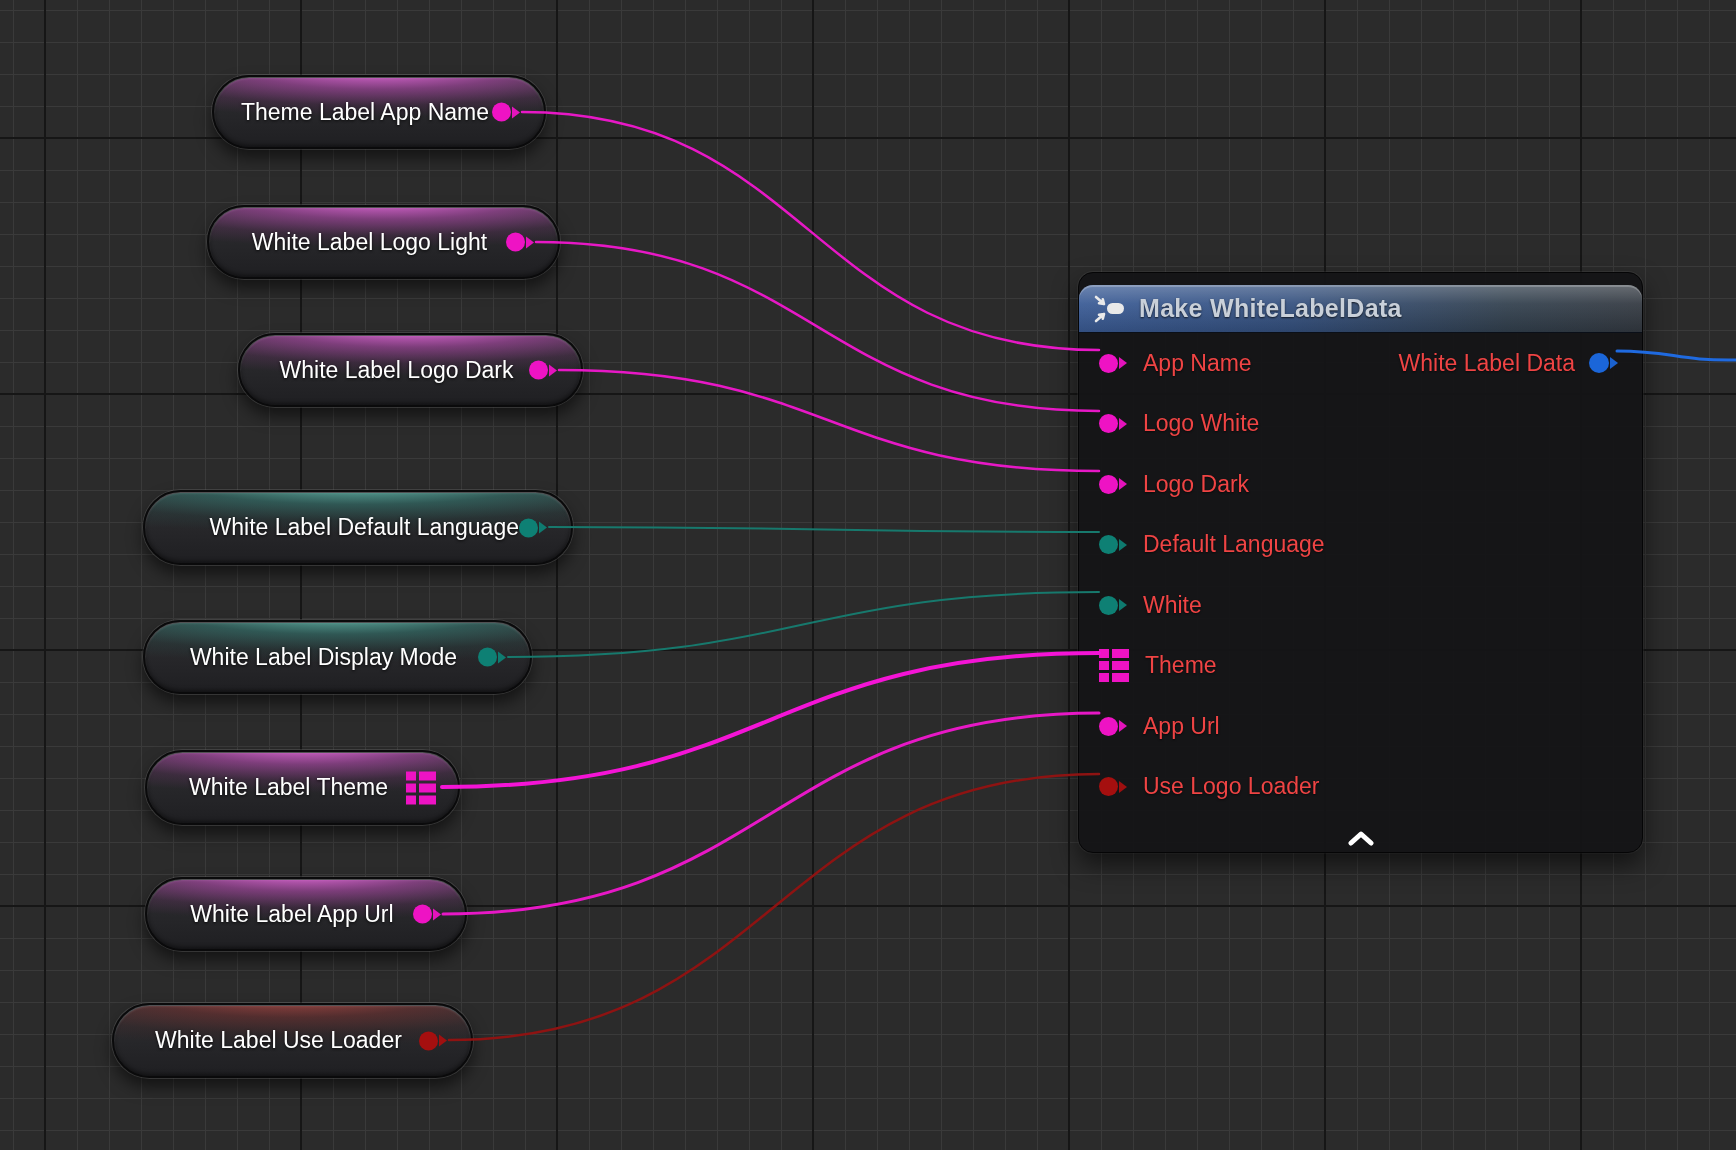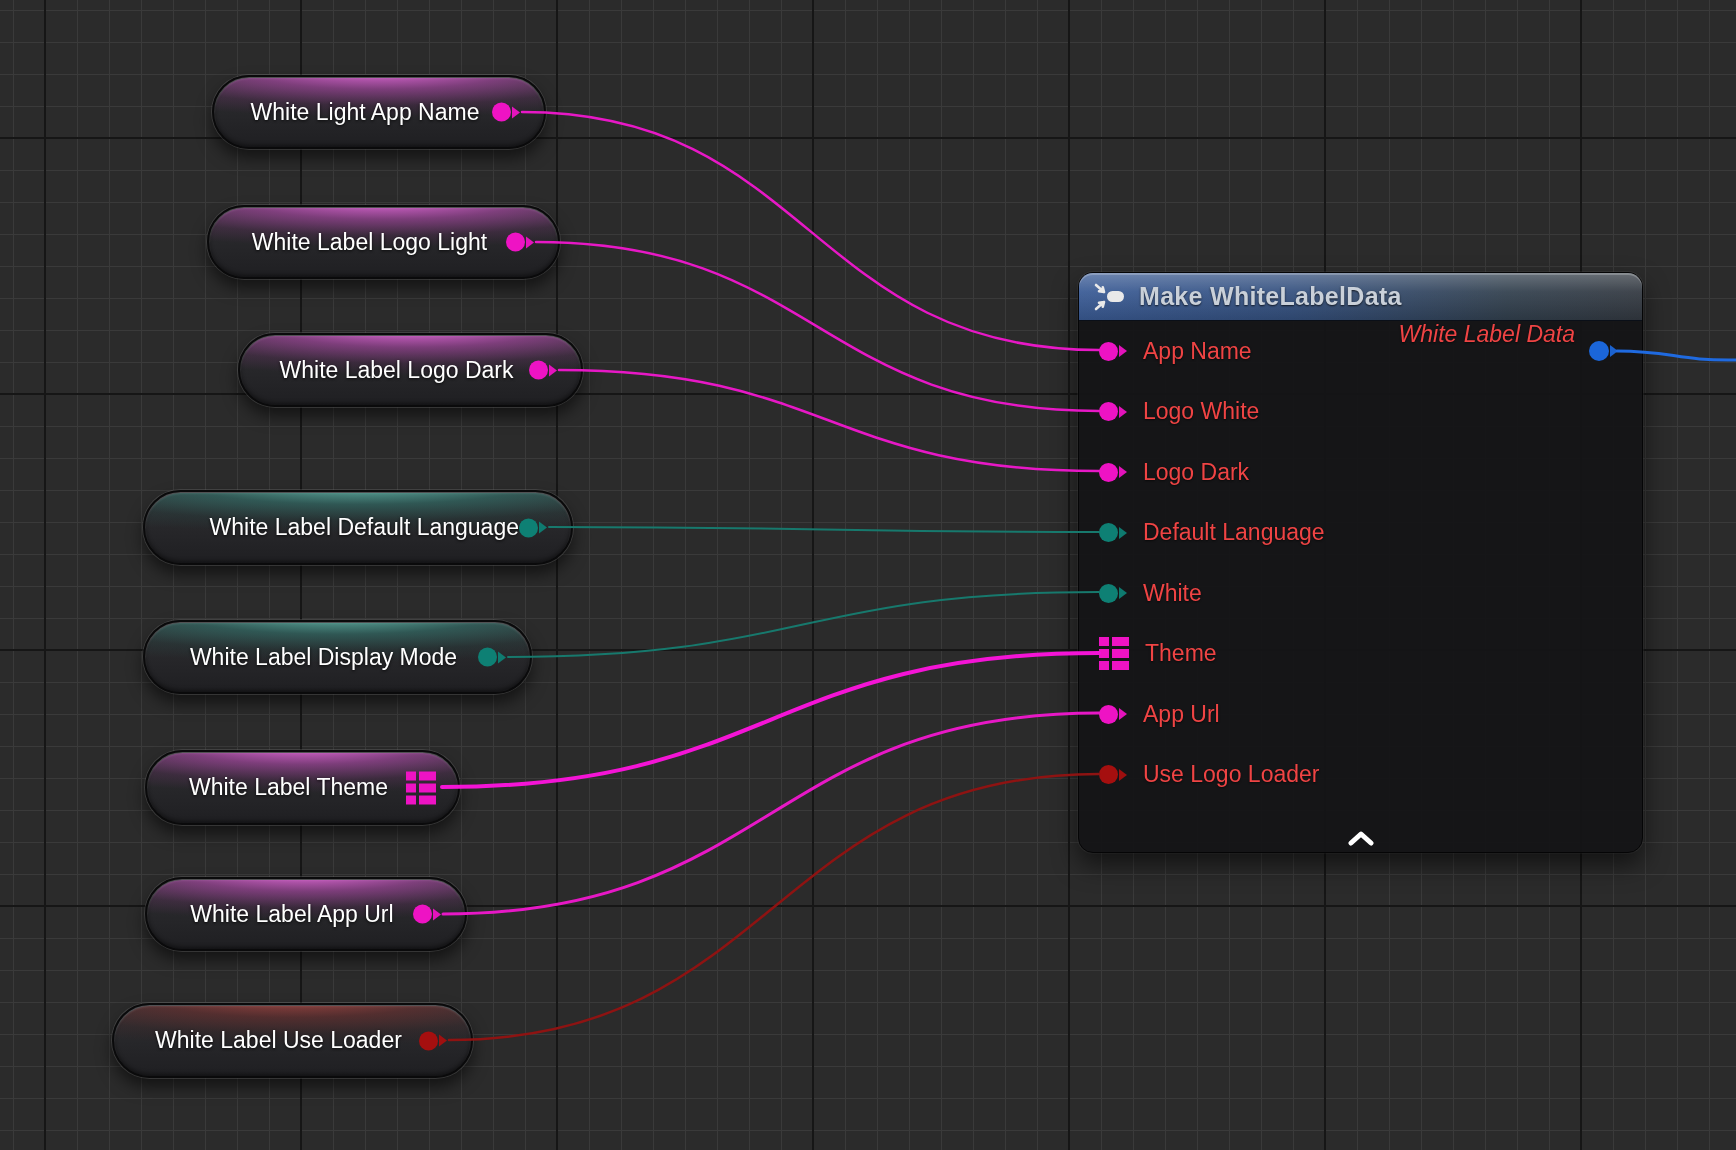--- a/index.html
+++ b/index.html
@@ -65,28 +65,29 @@
     background:rgba(21,21,23,.96);border:1px solid #050506;border-radius:15px;
     box-shadow:0 12px 24px rgba(0,0,0,.55), 0 0 0 1px rgba(110,110,110,.18);
   }
   .make-header{
     height:48px;border-radius:14px 14px 0 0;display:flex;align-items:center;gap:12px;
     padding:0 14px;border-bottom:1px solid #0a0f18;
     background:
       linear-gradient(180deg, rgba(255,255,255,.26) 0%, rgba(255,255,255,.06) 40%, rgba(0,0,0,.14) 100%),
       linear-gradient(90deg, var(--node-header-blue,#3b5c96) 0%, #35517f 38%, #33414f 76%, #343a42 100%);
     box-shadow:inset 0 2px 0 rgba(255,255,255,.22);
+    margin-top:12px;
   }
   .make-title{color:var(--title-text,#c9d0d9);font-size:25px;font-weight:bold;
               letter-spacing:.3px;text-shadow:0 1px 2px rgba(0,0,0,.7);white-space:nowrap;}
   .mrow{height:60.5px;display:flex;align-items:center;padding-left:20px;position:relative;}
   .mrow .mpin{display:flex;align-items:center;}
   .mlabel{margin-left:16px;color:#ef4444;font-size:23px;white-space:nowrap;
           text-shadow:0 1px 2px rgba(0,0,0,.6);}
-  .moutput{position:absolute;right:24px;top:0;height:100%;display:flex;font-style:italic;}
+  .moutput{position:absolute;right:24px;top:0;height:100%;display:flex;align-items:center;}
   .moutput .mlabel{margin:0 14px 0 0;}
   .collapse{position:absolute;bottom:6px;left:0;right:0;display:flex;justify-content:center;
             cursor:pointer;}
 </style>
 </head>
 <body>
 
 <div class="canvas">
 
   <svg class="wires" width="1736" height="1150" viewBox="0 0 1736 1150">
@@ -95,21 +96,21 @@
     <path d="M559 370 C829 370 829 471 1099 471" fill="none" stroke-width="2.5" stroke-linecap="round" stroke="#e718c6"></path>
     <path d="M549 527 C824 527 824 532 1099 532" fill="none" stroke-width="2" stroke-linecap="round" stroke="#17796d"></path>
     <path d="M508 657 C803 657 803 592 1099 592" fill="none" stroke-width="2" stroke-linecap="round" stroke="#17796d"></path>
     <path d="M442 787 C770 787 770 653 1099 653" fill="none" stroke-width="4" stroke-linecap="round" stroke="#f414d6"></path>
     <path d="M443 914 C771 914 771 713 1099 713" fill="none" stroke-width="3" stroke-linecap="round" stroke="#e718c6"></path>
     <path d="M449 1040 C774 1040 774 774 1099 774" fill="none" stroke-width="2.5" stroke-linecap="round" stroke="#8e1312"></path>
     <path d="M1617 351 C1672 351 1678 361 1736 360" fill="none" stroke-width="3" stroke-linecap="round" stroke="#1f6ae0"></path>
   </svg>
 
   <div class="pill glow-magenta" style="left:212px;top:75px;width:334px;height:74px;">
-    <span class="plabel">White Light App Name</span>
+    <span class="plabel">Theme Label App Name</span>
     <span class="pin t-magenta">
         <span class="pin-circle"></span>
         <span class="pin-arrow"></span>
       </span>
   </div>
 
   <div class="pill glow-magenta" style="left:207px;top:205px;width:353px;height:74px;">
     <span class="plabel">White Label Logo Light</span>
     <span class="pin t-magenta">
         <span class="pin-circle"></span>

